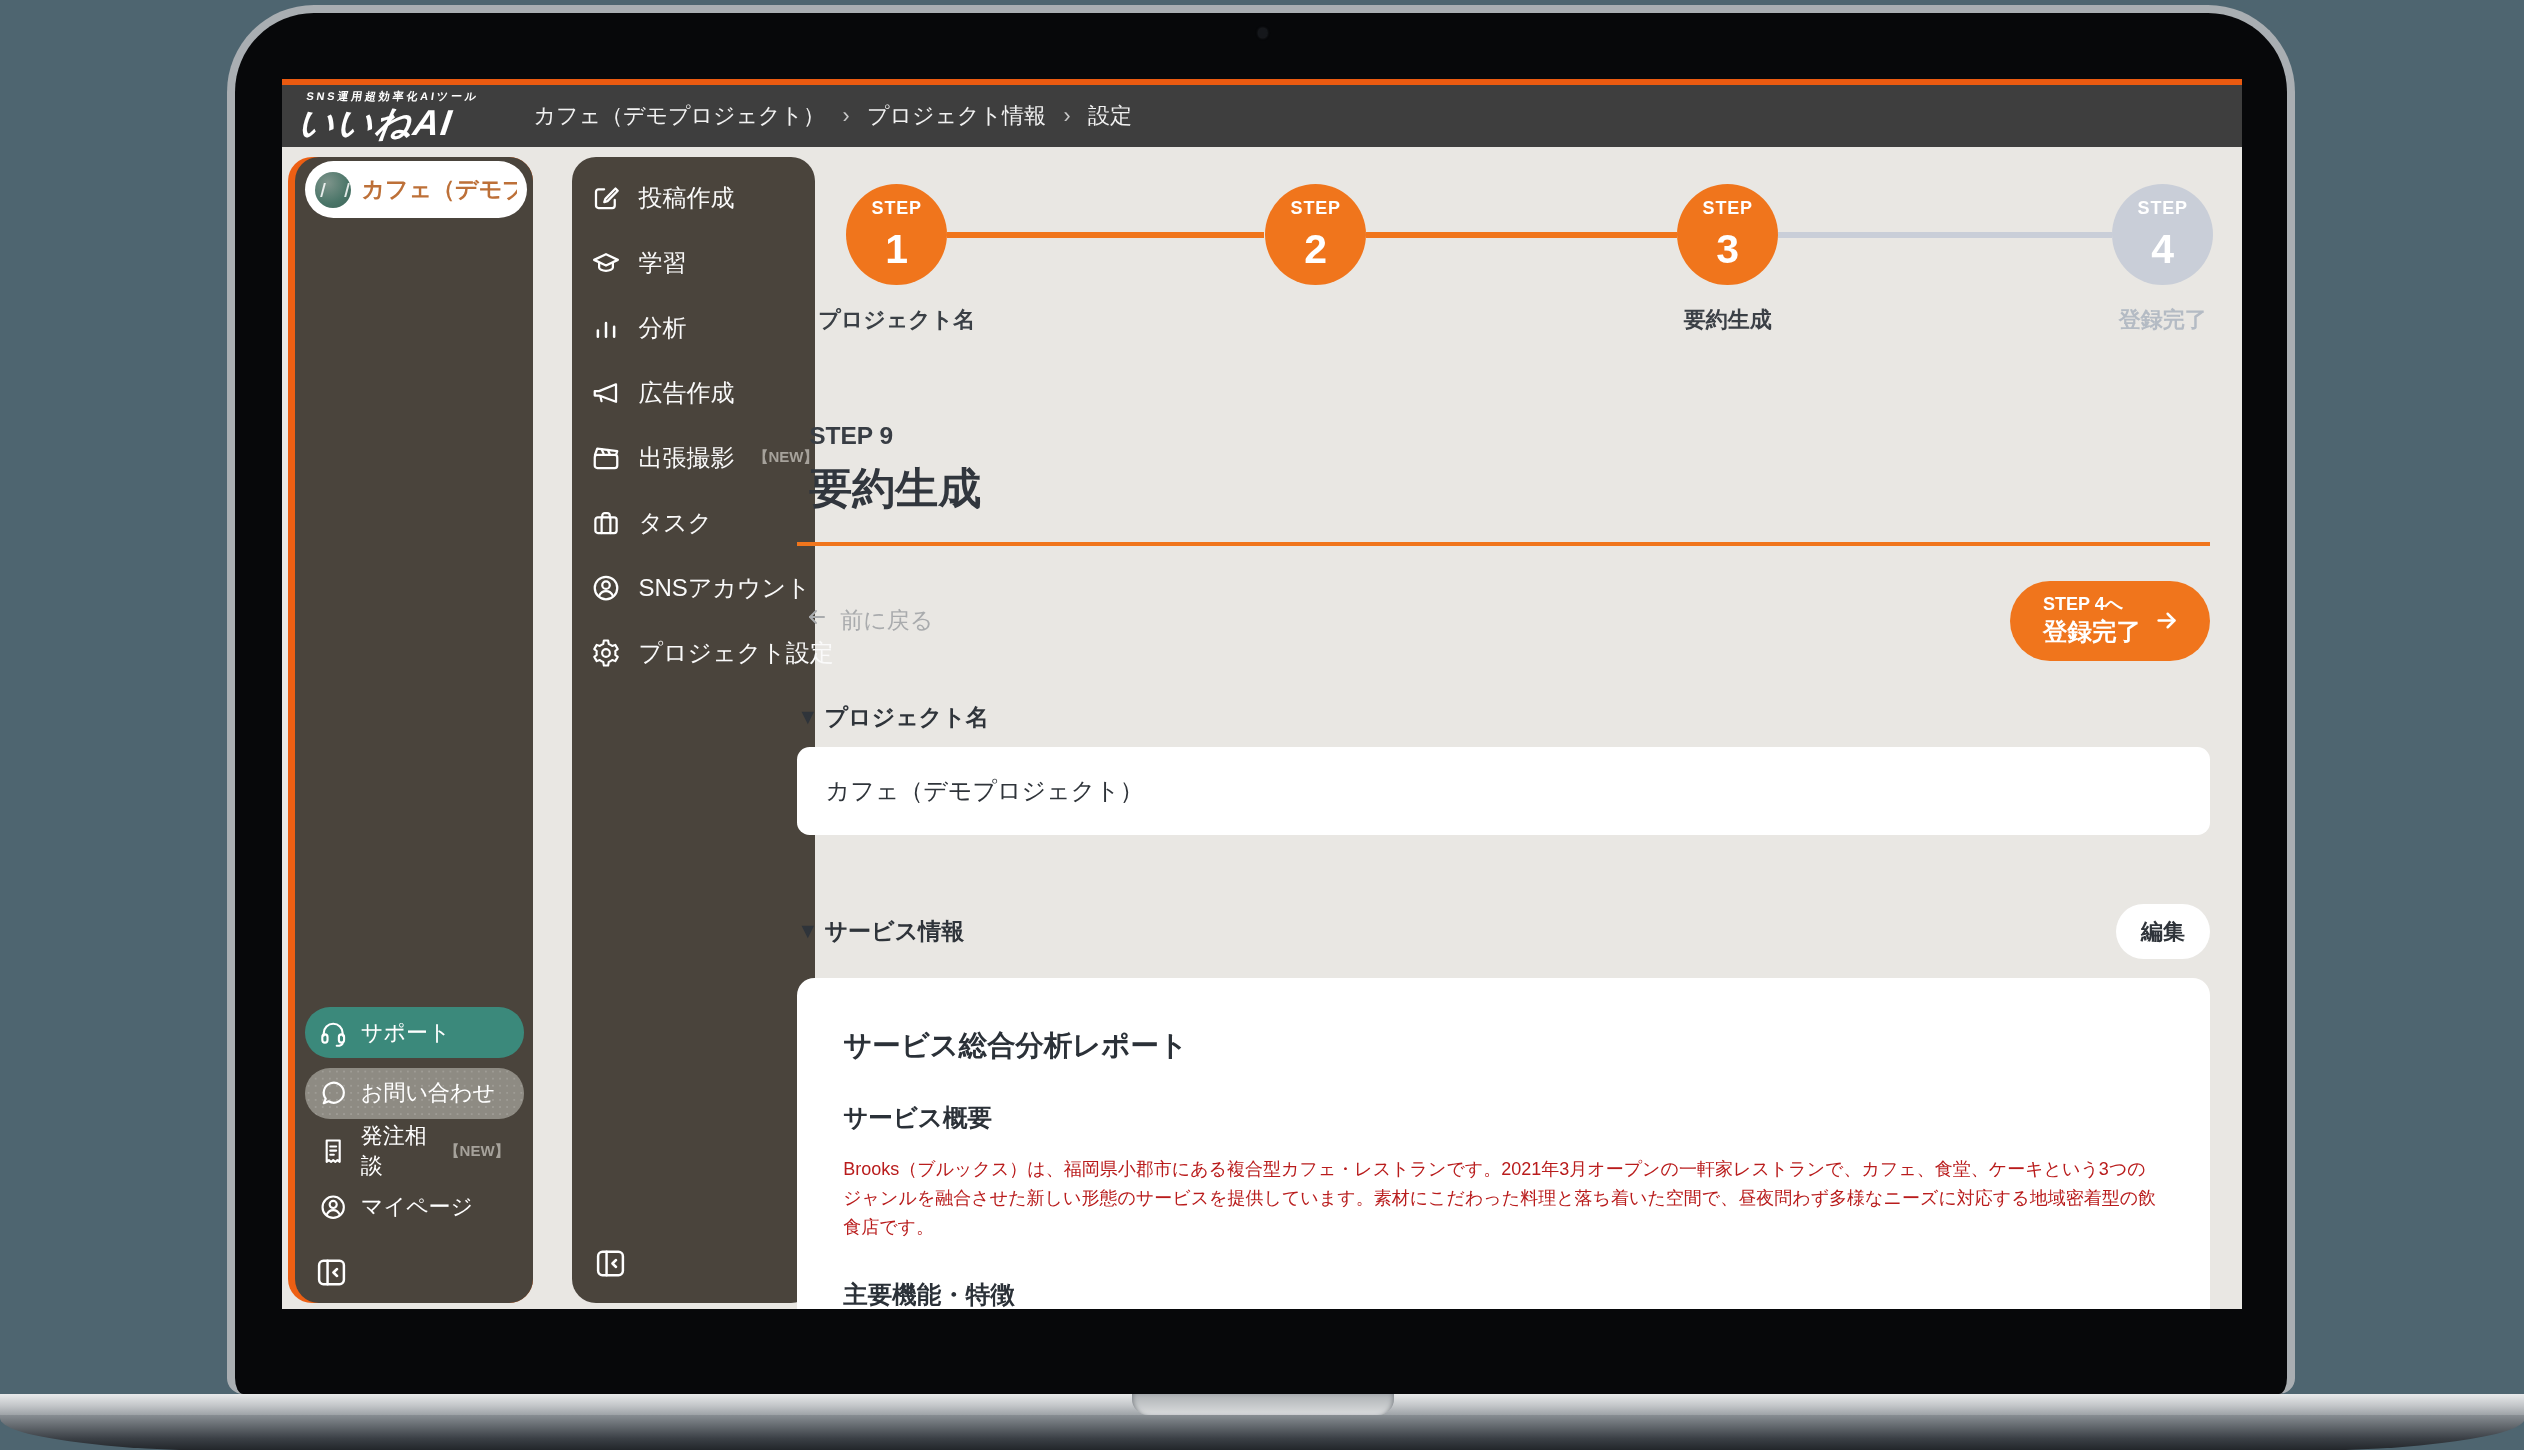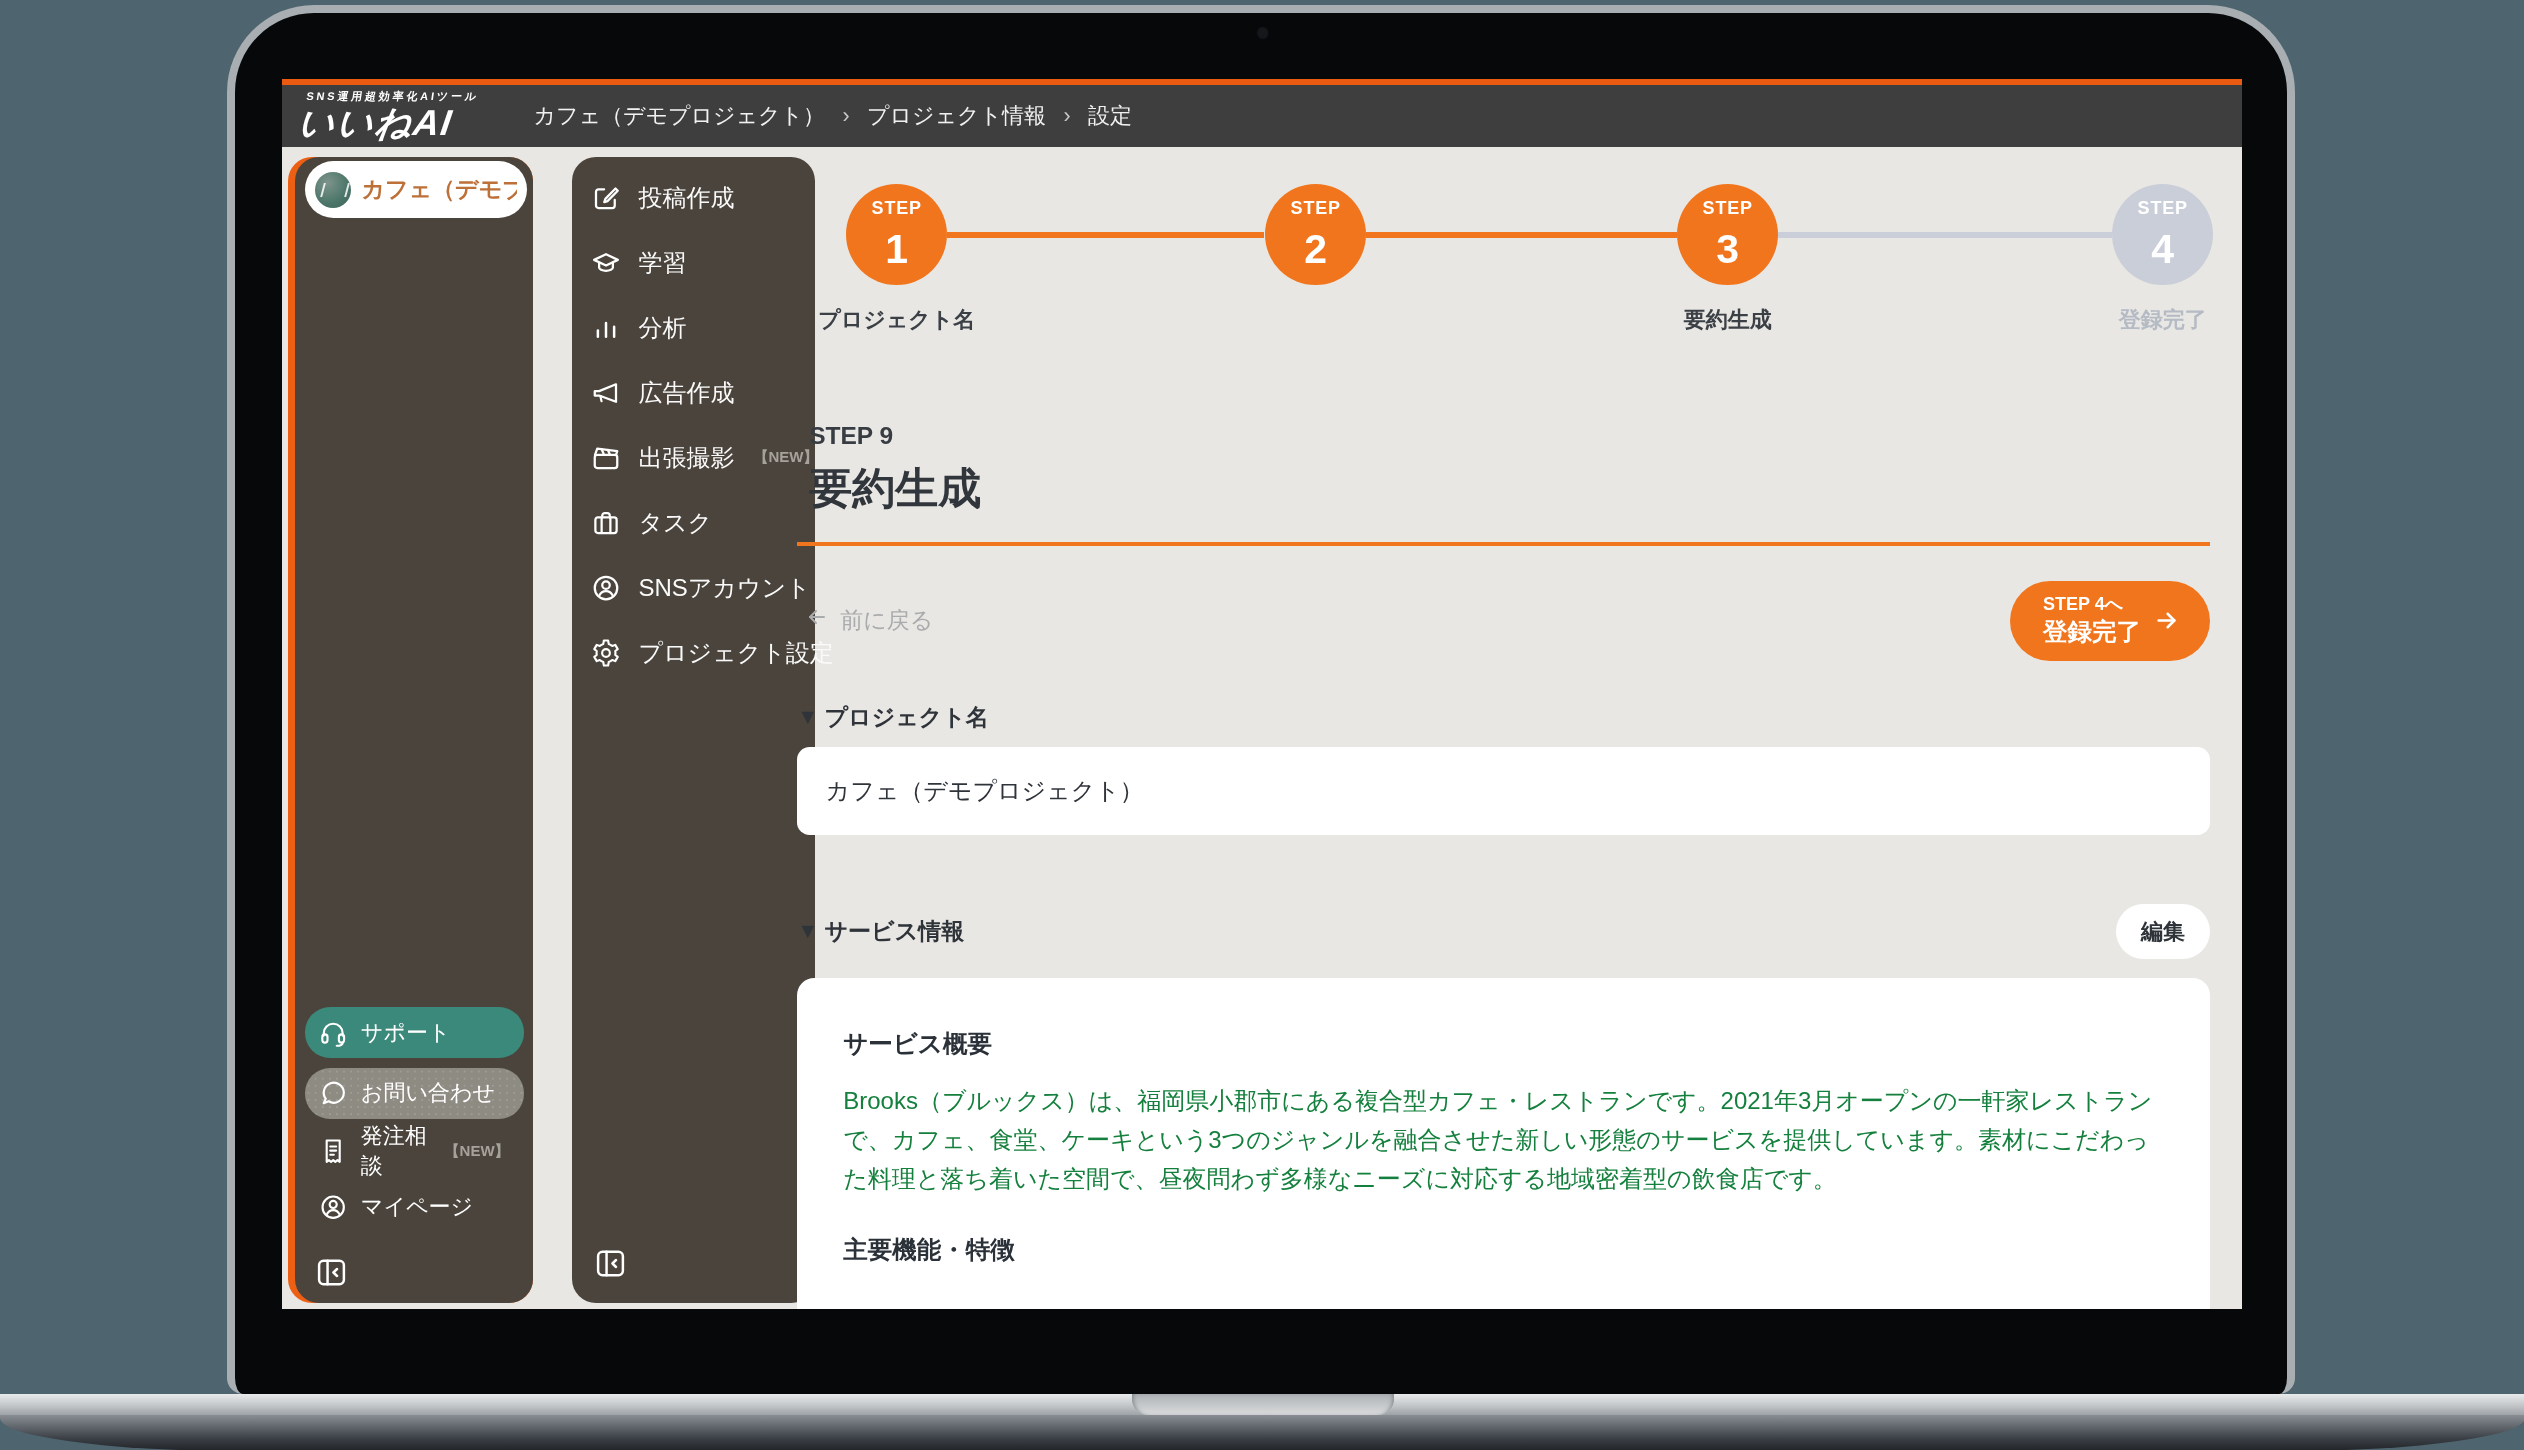--- a/index.html
+++ b/index.html
@@ -119,21 +119,21 @@
                display:block; font-family:inherit; }
 
   .service-row { display:flex; justify-content:space-between; align-items:center; margin-top:69px; }
   .edit-btn { background:#fff; border:none; border-radius:35px; padding:12.6px 25px; font-size:22px;
               font-weight:700; color:#2f343a; cursor:pointer; font-family:inherit; }
 
   .report-card { margin-top:19px; background:#fff; border-radius:17.4px; padding:49px 46px;
                  height:521px; box-sizing:border-box; }
   .report-title { font-size:28.4px; font-weight:800; color:#2b3138; margin:0 0 36px; }
   .report-h2 { font-size:24.5px; font-weight:800; color:#2b3138; margin:0 0 20.5px; }
-  .report-p { font-size:24px; line-height:1.63; color:#15803d; margin:0 0 35px; }
+  .report-p { font-size:18px; line-height:1.63; color:#b91c1c; margin:0 0 35px; }
 </style>
 </head>
 <body>
 
 <div class="stage">
 
   <div class="lid"></div>
   <div class="webcam"></div>
 
   <div class="viewport">
@@ -399,20 +399,21 @@
 
         <div class="service-row">
           <div class="label-row" style="margin-top:0;">
             <span class="tri">▼</span>
             <span>サービス情報</span>
           </div>
           <button class="edit-btn">編集</button>
         </div>
 
         <div class="report-card">
+          <h1 class="report-title">サービス総合分析レポート</h1>
           <h2 class="report-h2">サービス概要</h2>
           <p class="report-p">Brooks（ブルックス）は、福岡県小郡市にある複合型カフェ・レストランです。2021年3月オープンの一軒家レストランで、カフェ、食堂、ケーキという3つのジャンルを融合させた新しい形態のサービスを提供しています。素材にこだわった料理と落ち着いた空間で、昼夜問わず多様なニーズに対応する地域密着型の飲食店です。</p>
           <h2 class="report-h2" style="margin-bottom:14.2px;">主要機能・特徴</h2>
 
         </div>
 
       </div>
     </div>
   </div>
 

